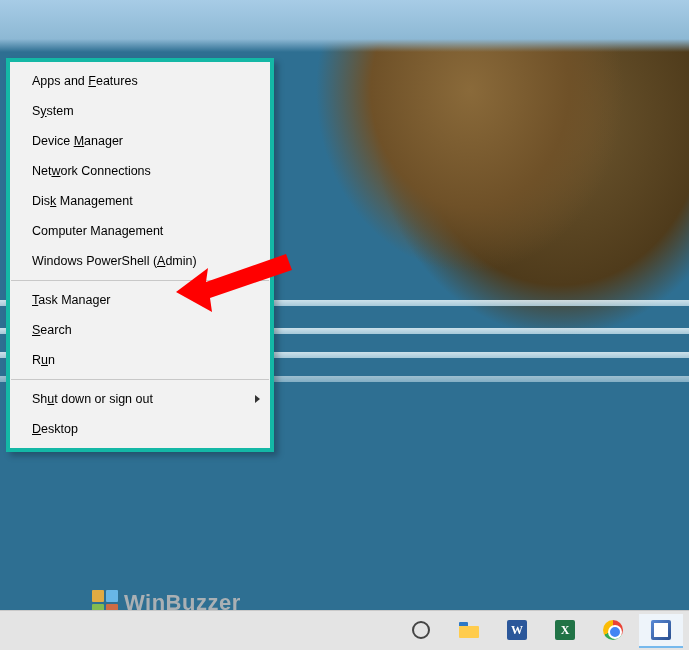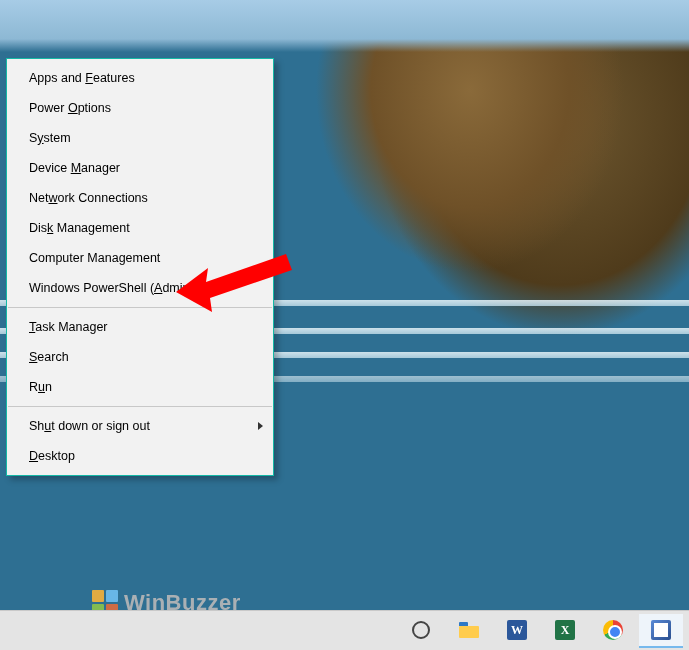--- a/index.html
+++ b/index.html
@@ -29,21 +29,21 @@
   }
   .wave { position:absolute; left:0; right:0; height:6px; background:linear-gradient(#e9f5fa,#bcd9e6); opacity:.85;}
   .wave.w1{ top:300px;} .wave.w2{ top:328px;} .wave.w3{ top:352px;} .wave.w4{ top:376px; opacity:.6;}
 
   
   .winx-menu {
     position: absolute;
     left: 6px; top: 58px;
     width: 268px;
     background: #f2f2f2;
-    border: 1px solid #14b8a6;
+    border: 4px solid #14b8a6;
     box-shadow: 4px 4px 6px rgba(0,0,0,0.25);
     padding: 4px 0;
     font-size: 12.5px;
     color: #000;
   }
   .winx-menu .item {
     padding: 7px 14px 7px 22px;
     line-height: 16px;
     white-space: nowrap;
     cursor: default;
@@ -102,21 +102,20 @@
 <div class="stage">
   <div class="wallpaper">
     <div class="wave w1"></div>
       <div class="wave w2"></div>
       <div class="wave w3"></div>
       <div class="wave w4"></div>
   </div>
 
   <div class="winx-menu" id="winx">
       <div class="item">Apps and <u>F</u>eatures</div>
-      <div class="item">Power <u>O</u>ptions</div>
       <div class="item">S<u>y</u>stem</div>
       <div class="item">Device <u>M</u>anager</div>
       <div class="item">Net<u>w</u>ork Connections</div>
       <div class="item">Dis<u>k</u> Management</div>
       <div class="item">Computer Mana<u>g</u>ement</div>
       <div class="item">Windows PowerShell (<u>A</u>dmin)</div>
       <div class="sep"></div>
       <div class="item"><u>T</u>ask Manager</div>
       <div class="item"><u>S</u>earch</div>
       <div class="item">R<u>u</u>n</div>

